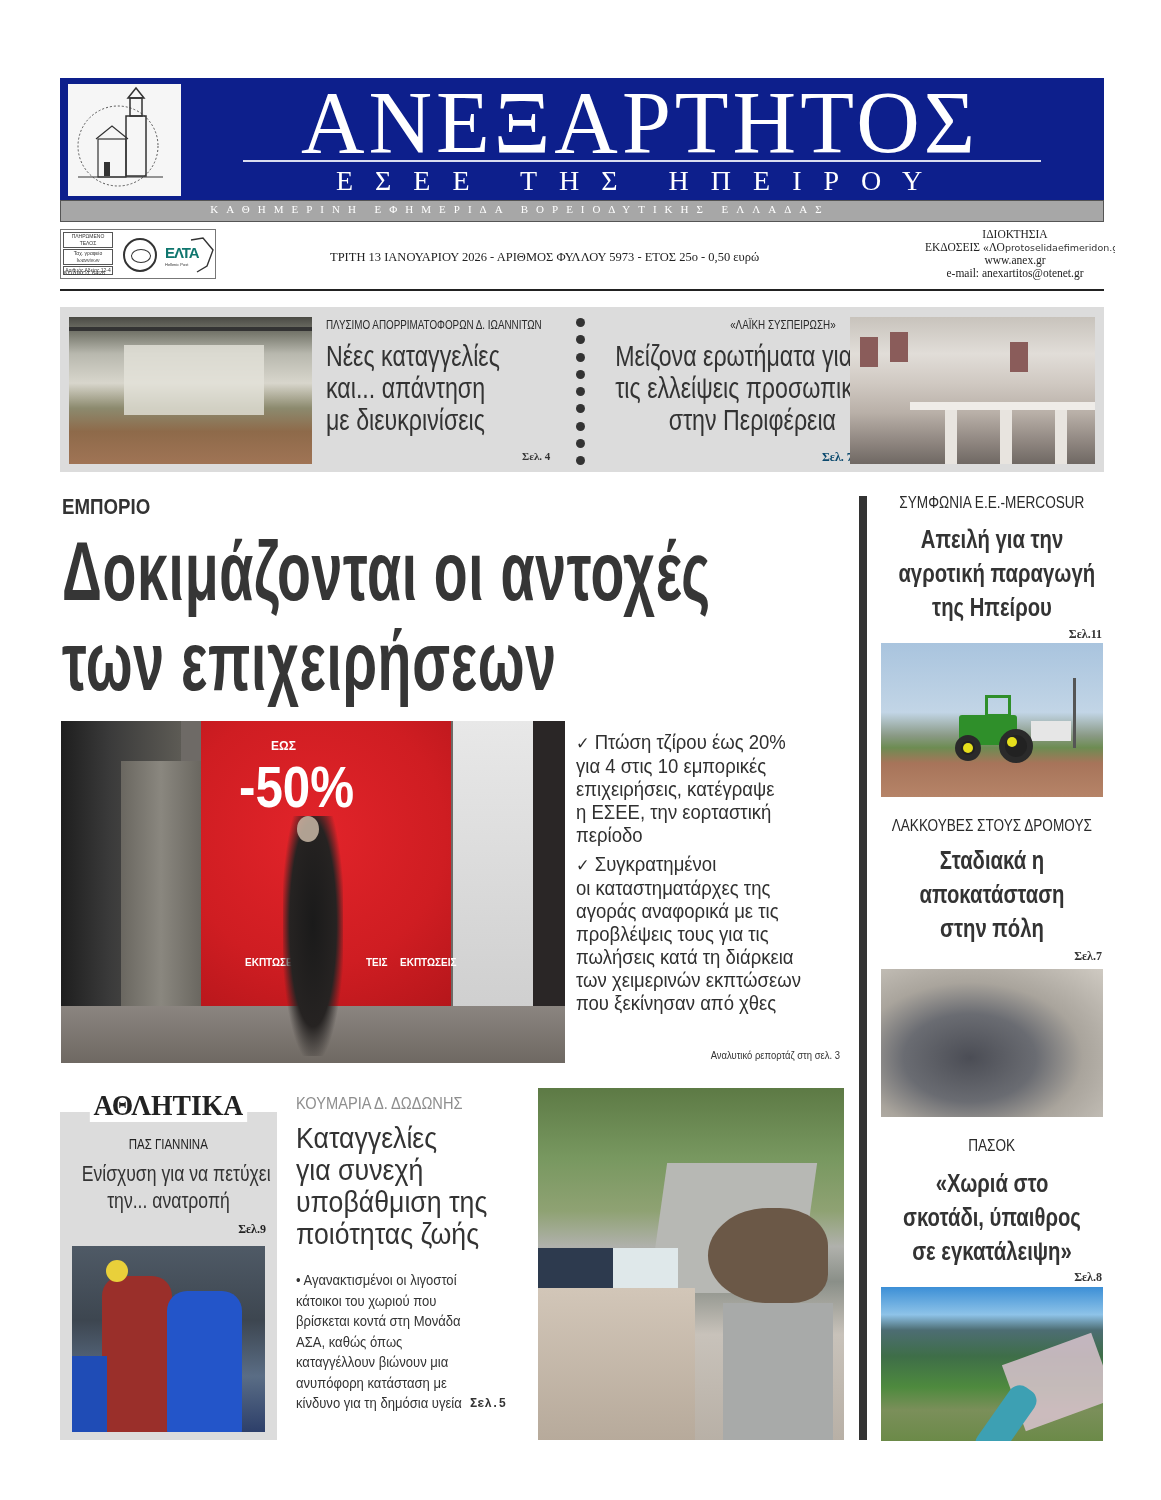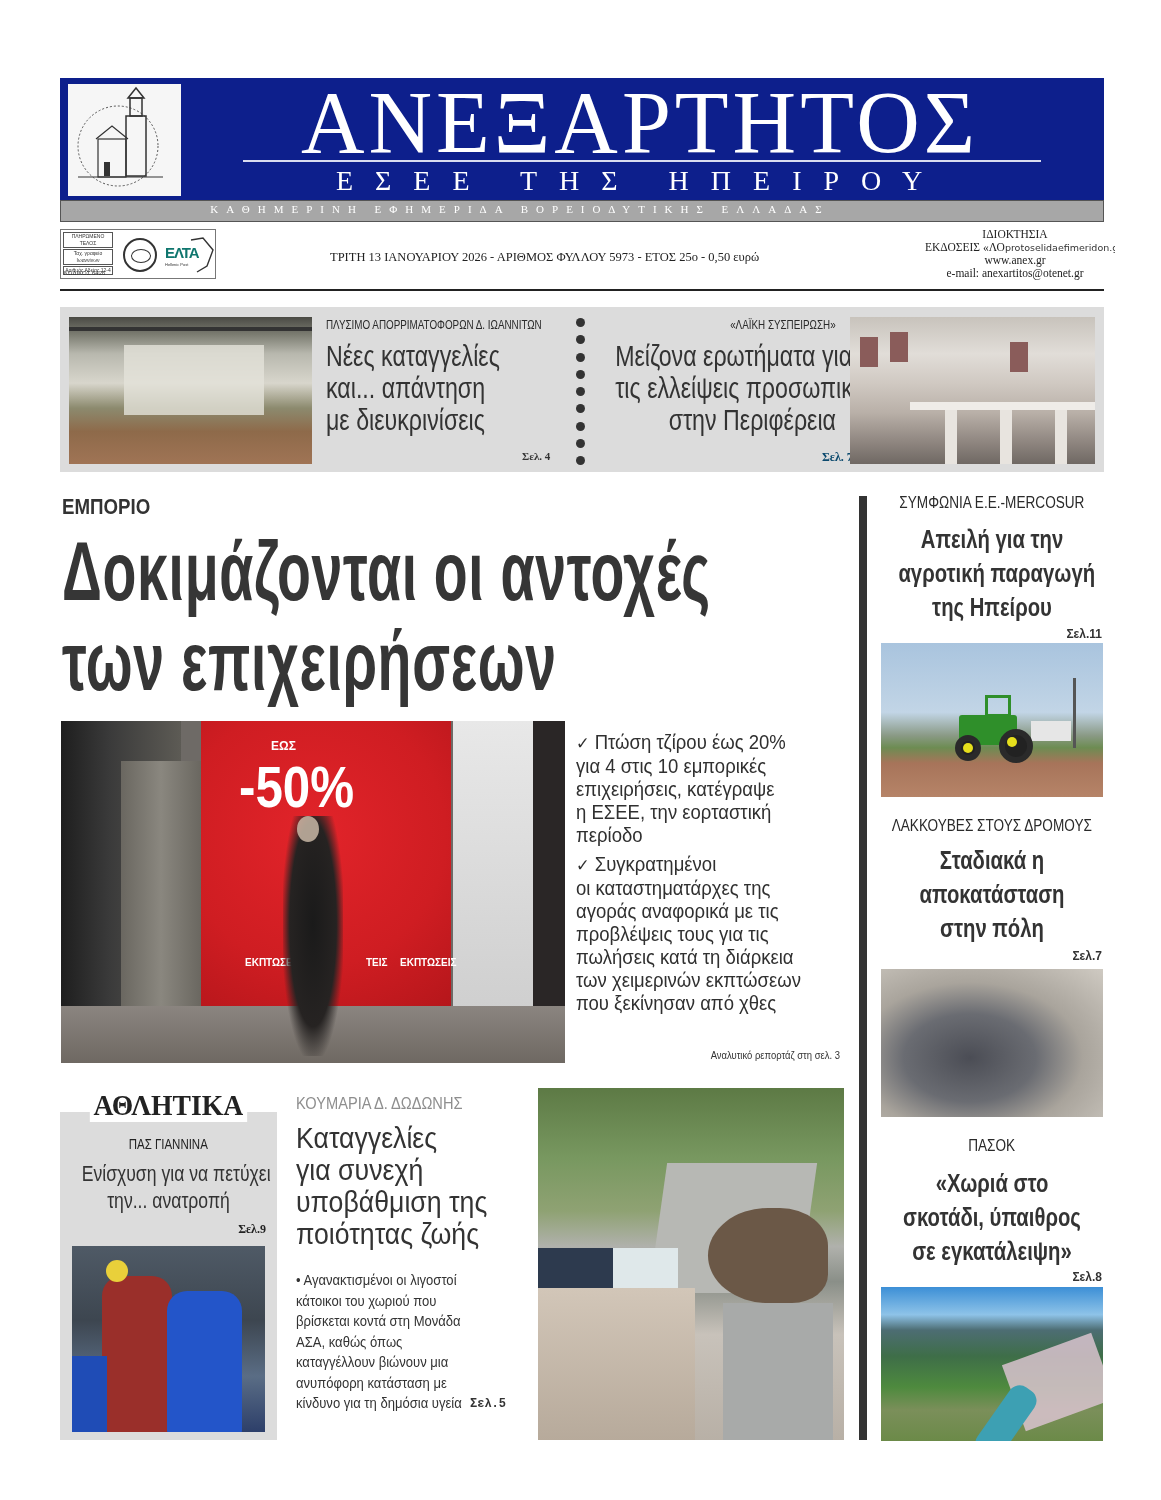--- a/index.html
+++ b/index.html
@@ -83,21 +83,21 @@
   .bullet { margin-bottom: 6px; transform: scaleX(0.95); transform-origin: left; }
   .bullet .check { font-family: "DejaVu Sans", sans-serif; font-size: 17px; }
   .report-ref { left: 640px; top: 1049px; width: 200px; text-align: right; font-size: 10.5px; color: #333; transform: scaleX(0.9); transform-origin: right; white-space: nowrap; }
 
   
   .right-rule { left: 859px; top: 496px; width: 8px; height: 944px; background: #333; }
   .rc-kicker { left: 872px; width: 240px; text-align: center; font-size: 16px; color: #2a2a2a; }
   .rc-kicker span { display: inline-block; transform: scaleX(0.85); white-space: nowrap; }
   .rc-head { left: 872px; width: 240px; text-align: center; font-size: 26px; line-height: 34px; font-weight: bold; color: #333; }
   .rc-head div { transform: scaleX(0.78); white-space: nowrap; }
-  .rc-page { left: 1040px; width: 62px; text-align: right; font-family: Liberation Sans, sans-serif; font-size: 12px; font-weight: bold; color: #333; }
+  .rc-page { left: 1040px; width: 62px; text-align: right; font-family: Liberation Serif, serif; font-size: 12px; font-weight: bold; color: #333; }
   .rc-img { left: 881px; width: 222px; }
   .img-tractor { top: 643px; height: 154px; background: linear-gradient(180deg, #a9c4de 0%, #c2d5e6 45%, #8a9a86 60%, #6d8c52 68%, #a7745a 78%, #b68468 100%); }
   .tractor-body { position: absolute; left: 78px; top: 72px; width: 58px; height: 30px; background: #2f8f2a; border-radius: 3px; }
   .tractor-wheel { position: absolute; width: 26px; height: 26px; border-radius: 50%; background: #222; border: 6px solid #2a2a2a; }
   .tractor-wheel::after { content: ""; position: absolute; left: 2px; top: 2px; width: 10px; height: 10px; border-radius: 50%; background: #e6df1c; }
   .img-pothole { top: 969px; height: 148px; background: radial-gradient(ellipse at 40% 60%, #4b4d55 0%, #6a6c72 35%, #a9a49c 60%, #cfcac2 100%); }
   .img-river { top: 1287px; height: 154px; background: linear-gradient(180deg, #3c8fd6 0%, #8ec3e8 18%, #4d6d73 28%, #3e6e48 45%, #4e8a3e 65%, #7b8f5a 80%, #6b8a48 100%); }
   .river { position: absolute; left: 110px; top: 95px; width: 30px; height: 80px; background: #3da0b3; transform: rotate(35deg); border-radius: 12px; }
   .riverbed { position: absolute; left: 130px; top: 60px; width: 95px; height: 70px; background: #d9c3cf; transform: rotate(-20deg); opacity: 0.85; }
 

